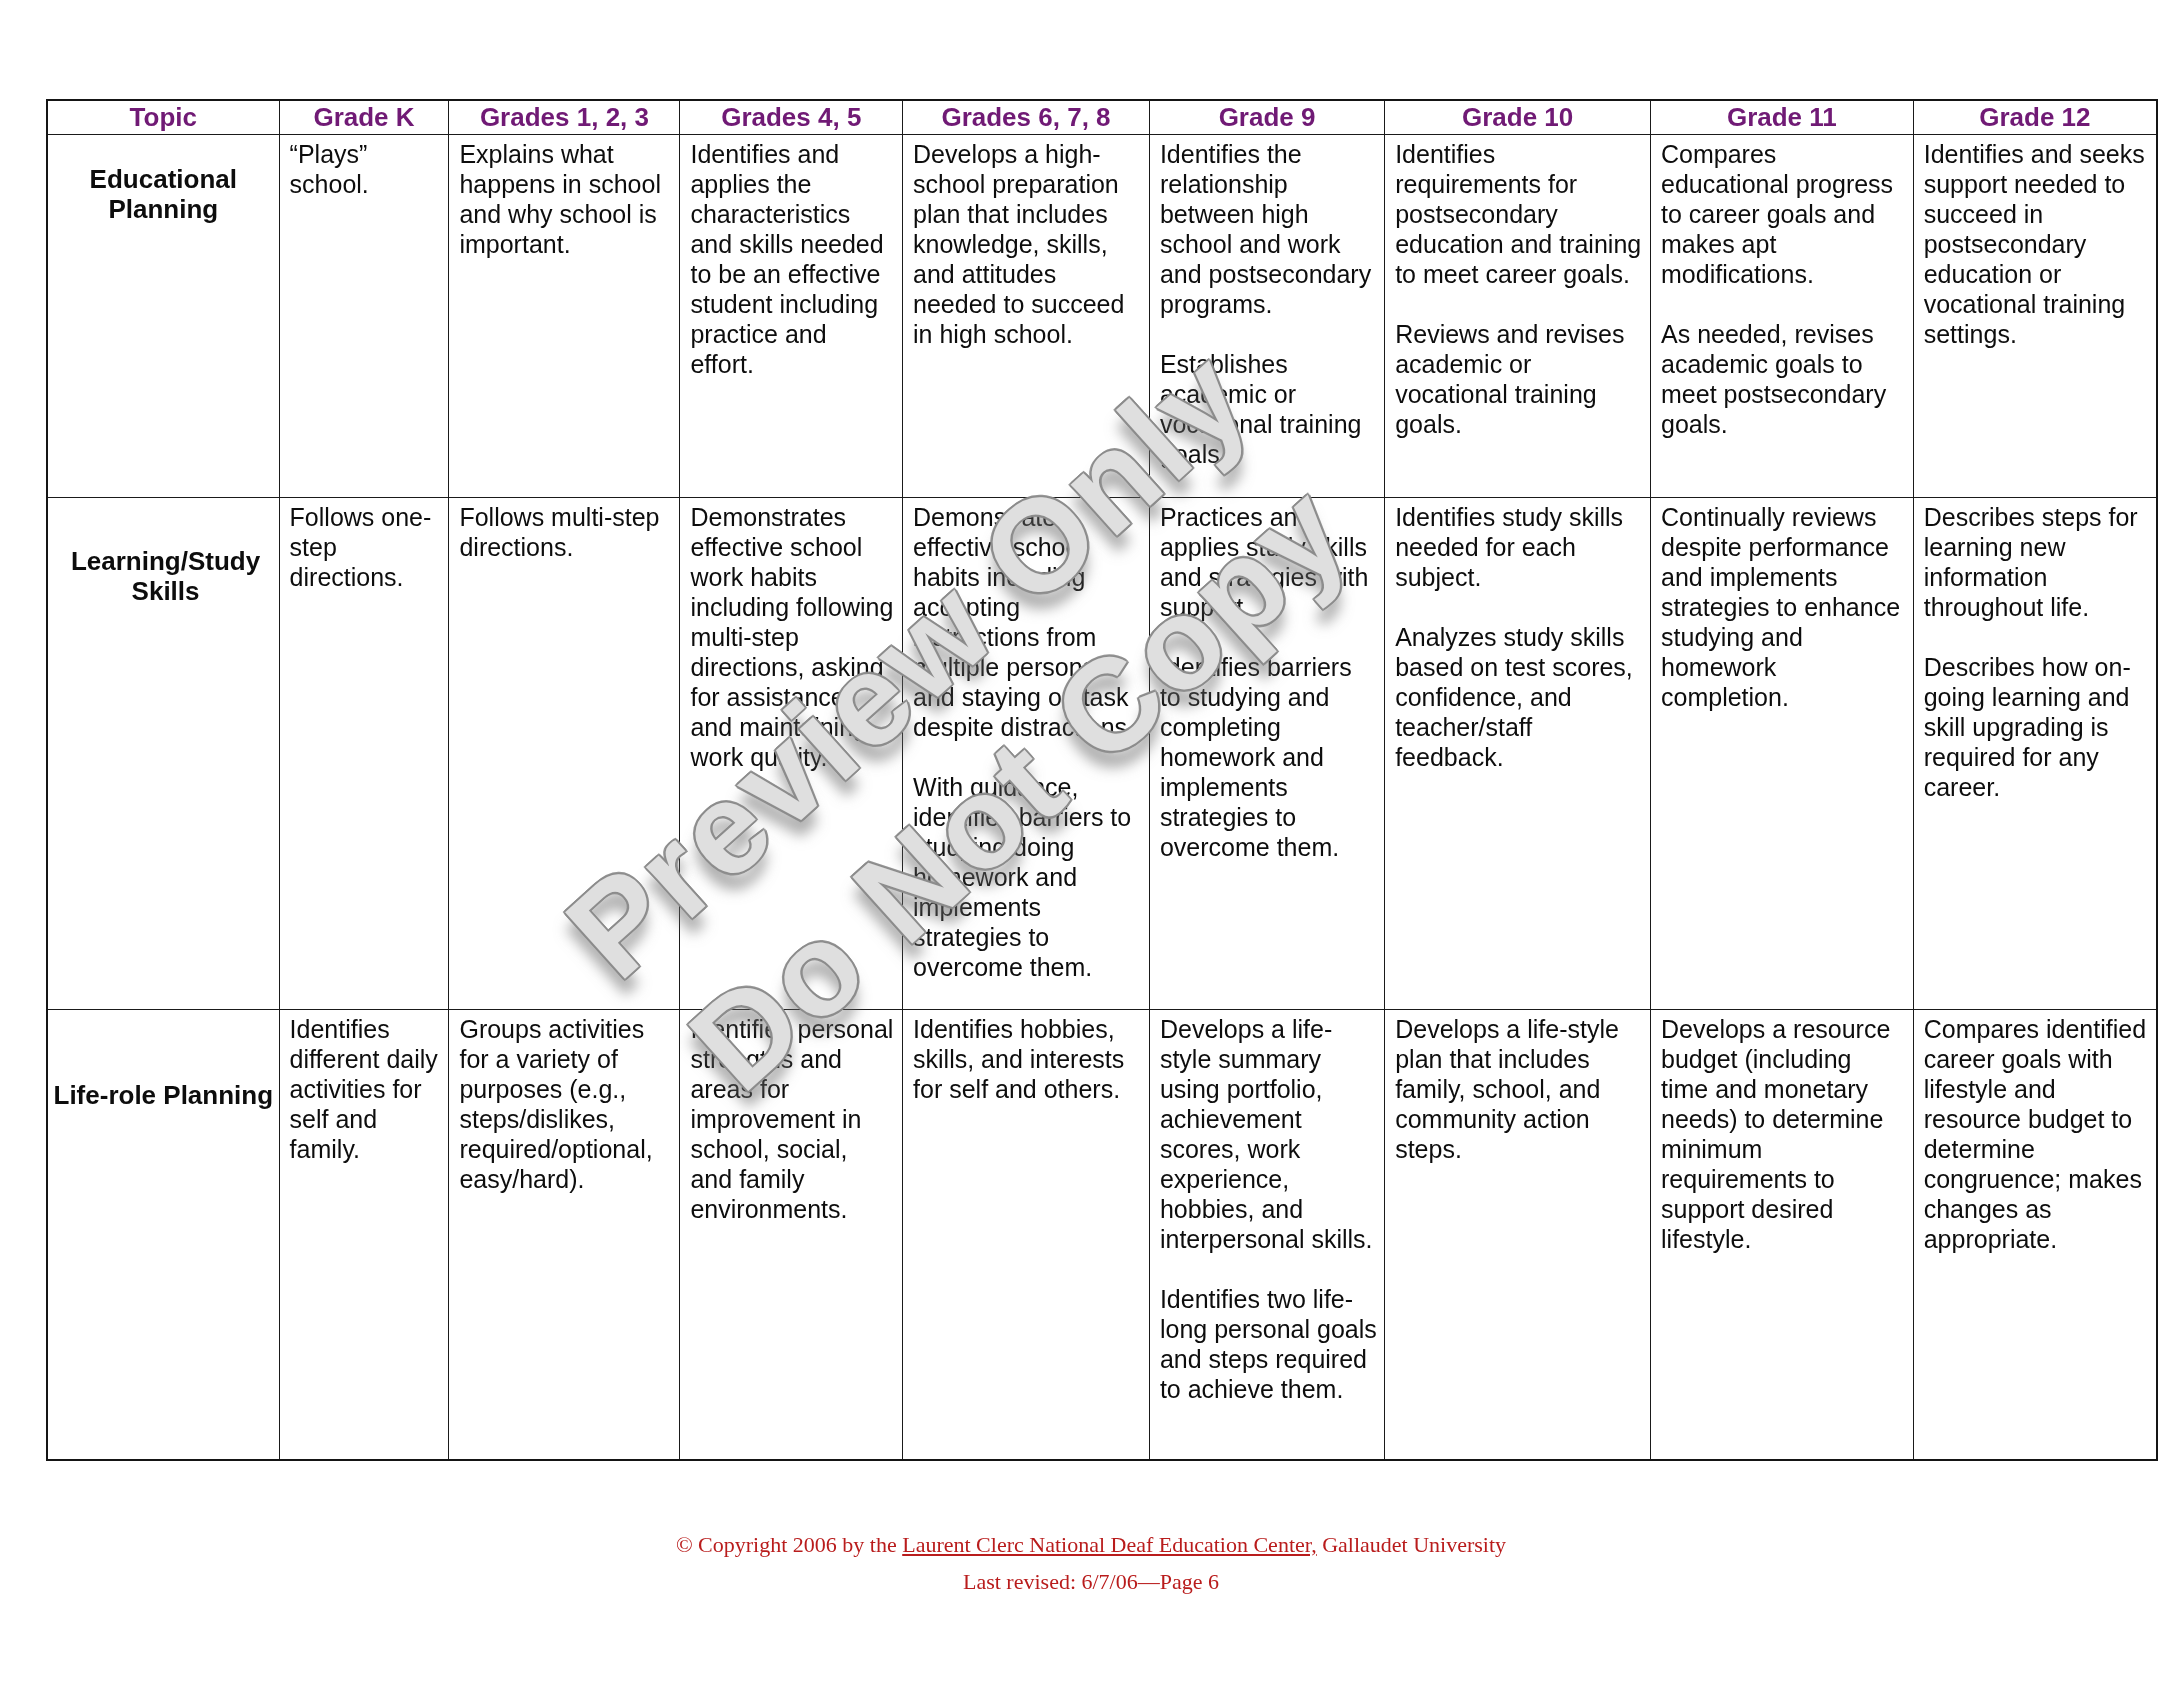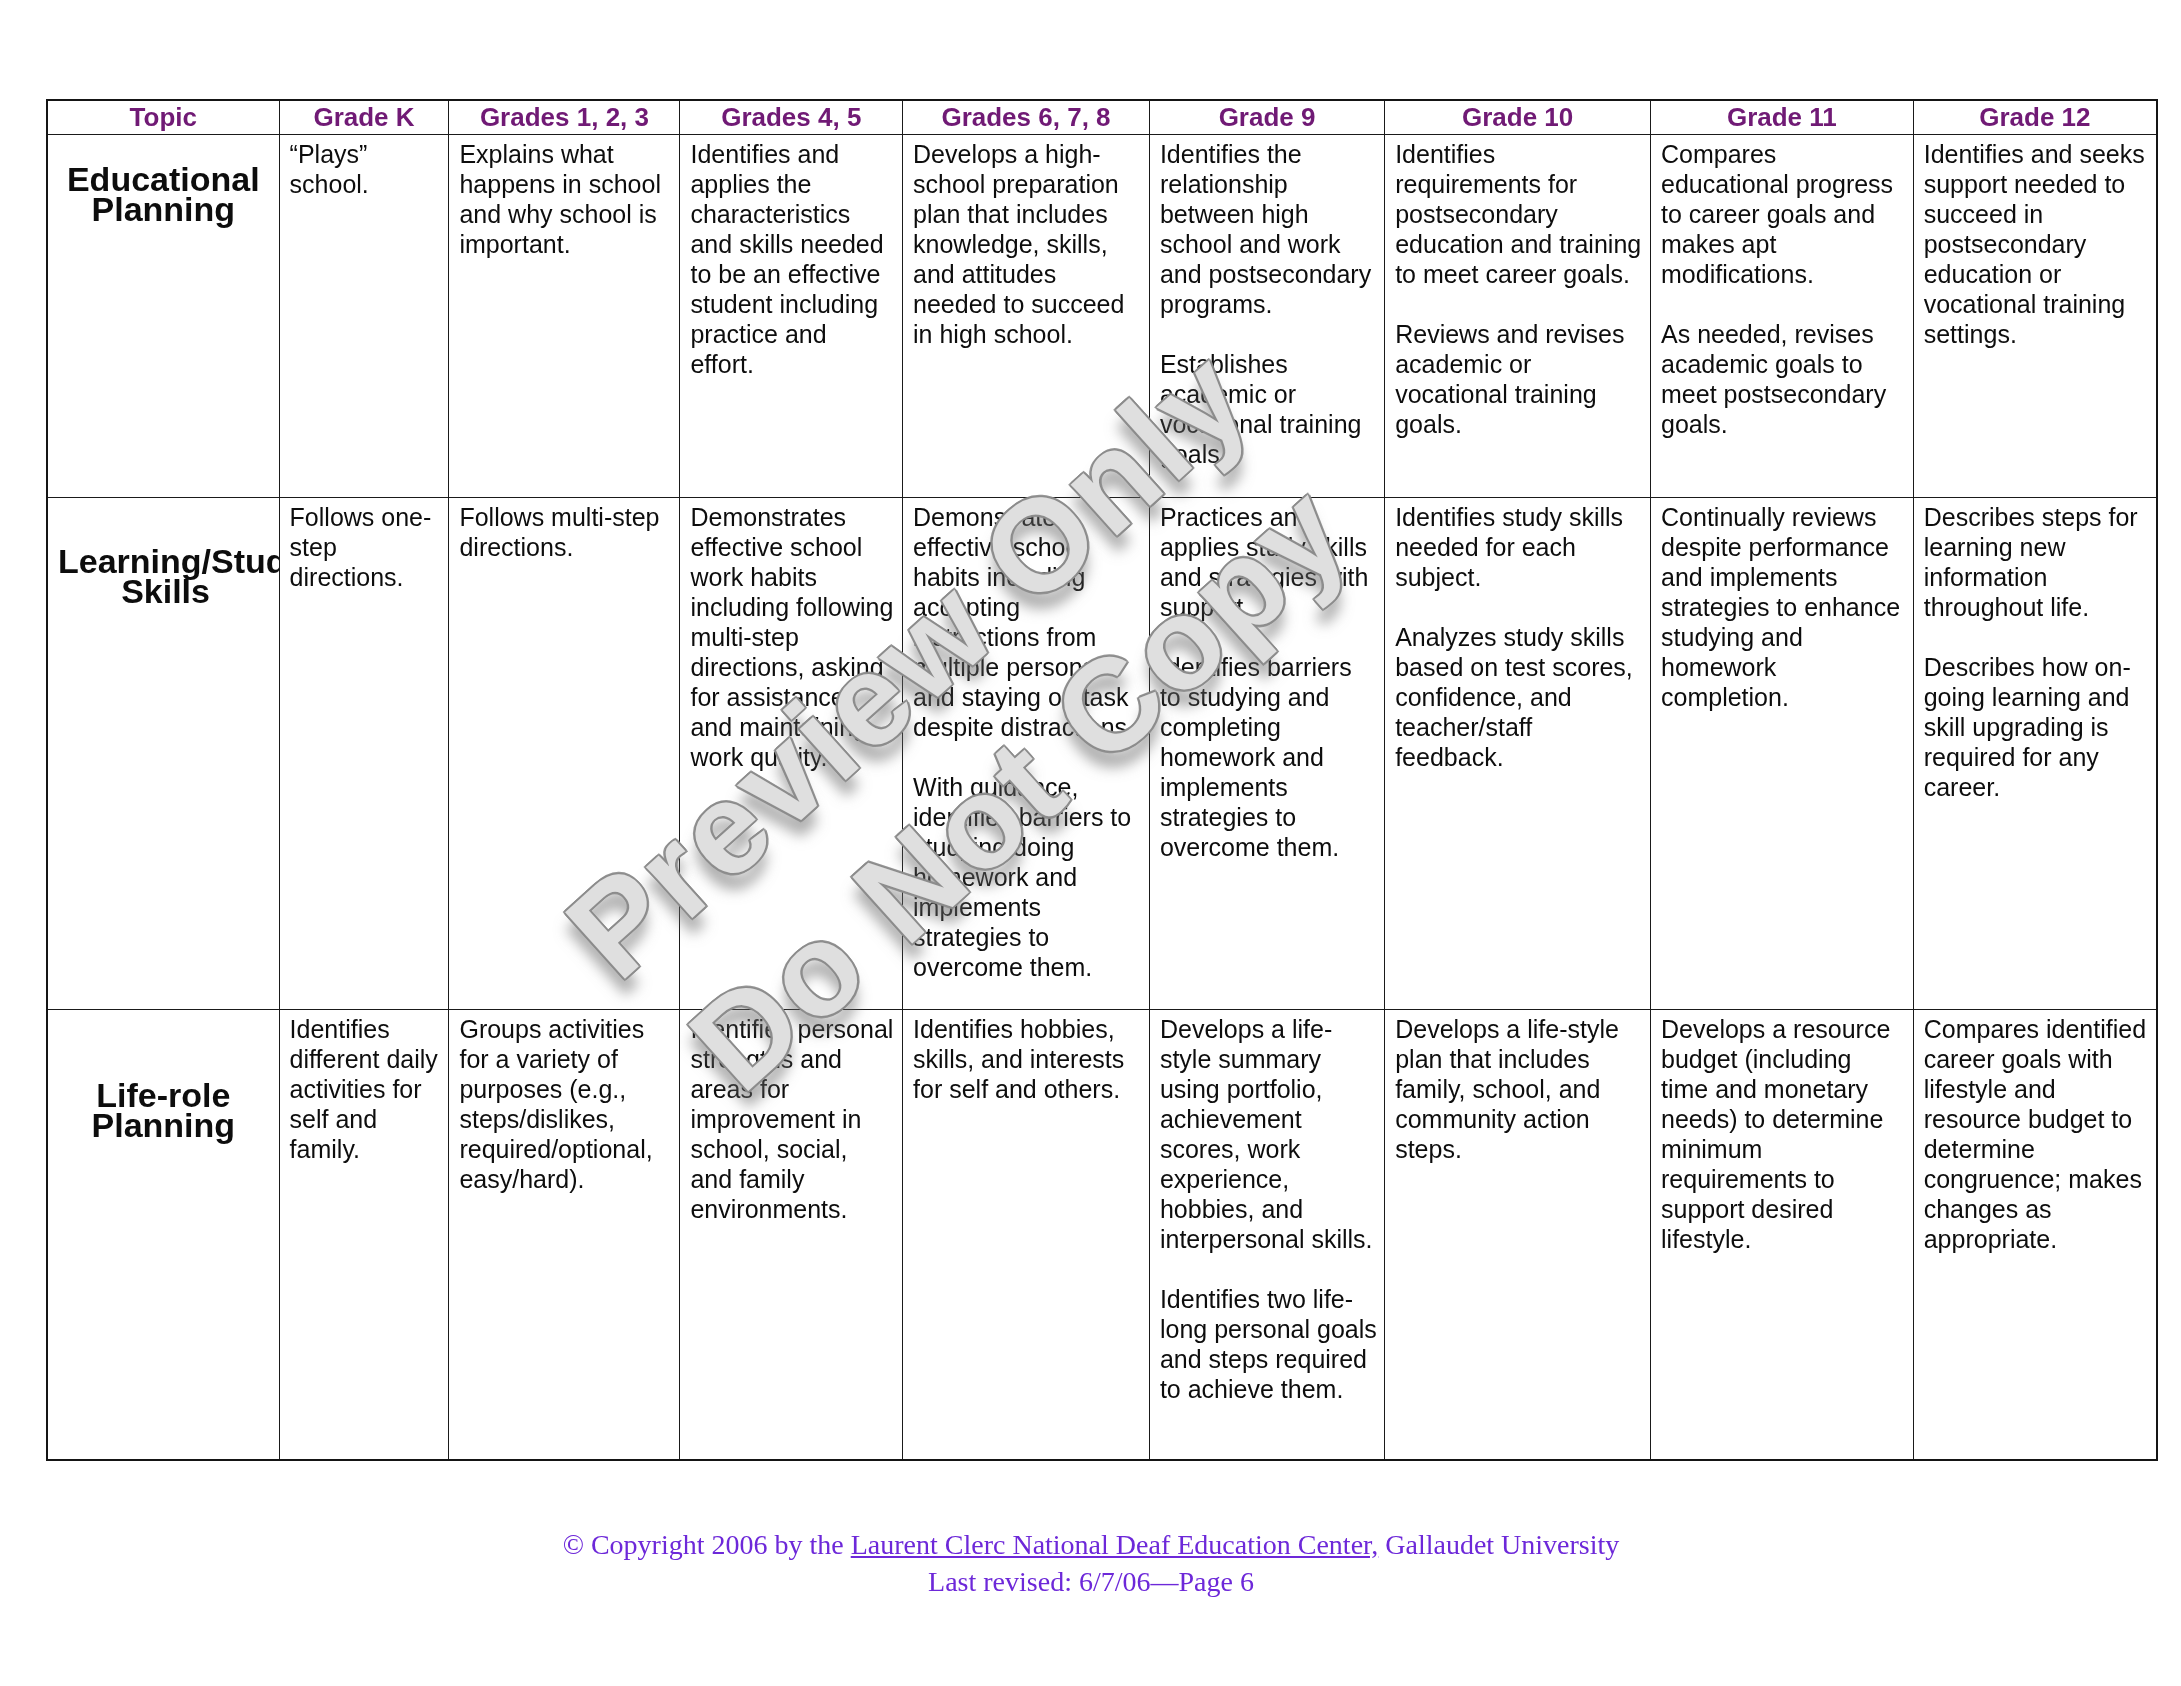--- a/index.html
+++ b/index.html
@@ -40,21 +40,21 @@
     color: #701a75;
   }
   table.curriculum td {
     font-size: 25px;
     line-height: 30px;
     color: #0d0d0d;
     padding: 4.6px 7.3px 4.6px 10px;
   }
   table.curriculum td.topic {
     font-weight: bold;
-    font-size: 34px;
+    font-size: 26px;
     text-align: center;
     padding-left: 5.5px;
     padding-right: 5.5px;
   }
   tbody tr:nth-child(1) { height: 363px; }
   tbody tr:nth-child(2) { height: 512px; }
   tbody tr:nth-child(3) { height: 451px; }
   tbody tr:nth-child(1) td.topic { padding-top: 29px; }
   tbody tr:nth-child(2) td.topic { padding-top: 48px; padding-left: 10px; }
   tbody tr:nth-child(3) td.topic { padding-top: 70px; }
@@ -90,23 +90,23 @@
   }
 
   
   .footer {
     position: absolute;
     left: 0;
     top: 1526px;
     width: 2182px;
     text-align: center;
     font-family: "Liberation Serif", serif;
-    font-size: 28px;
+    font-size: 22px;
     line-height: 37px;
-    color: #6d28d9;
+    color: #b91c1c;
   }
   .footer .underline { text-decoration: underline; }
 </style>
 </head>
 <body>
 
 <div class="page">
 
   <div class="watermark">
     <div>Preview Only</div>

